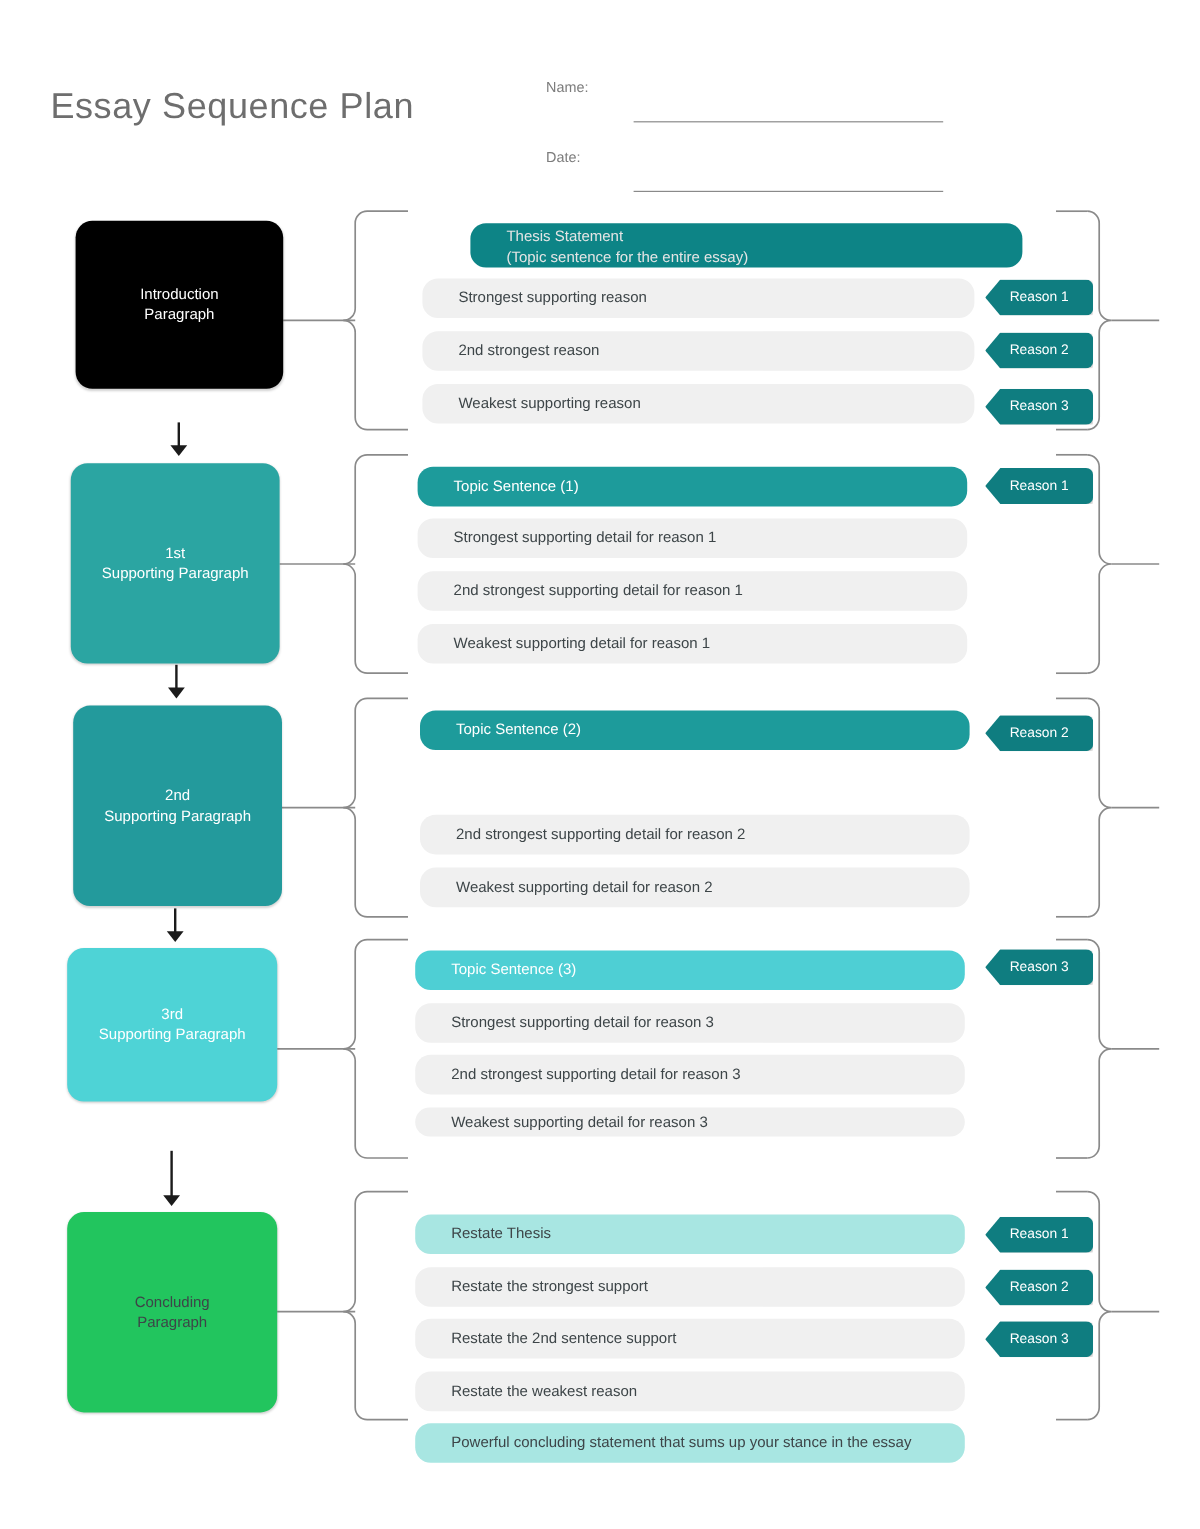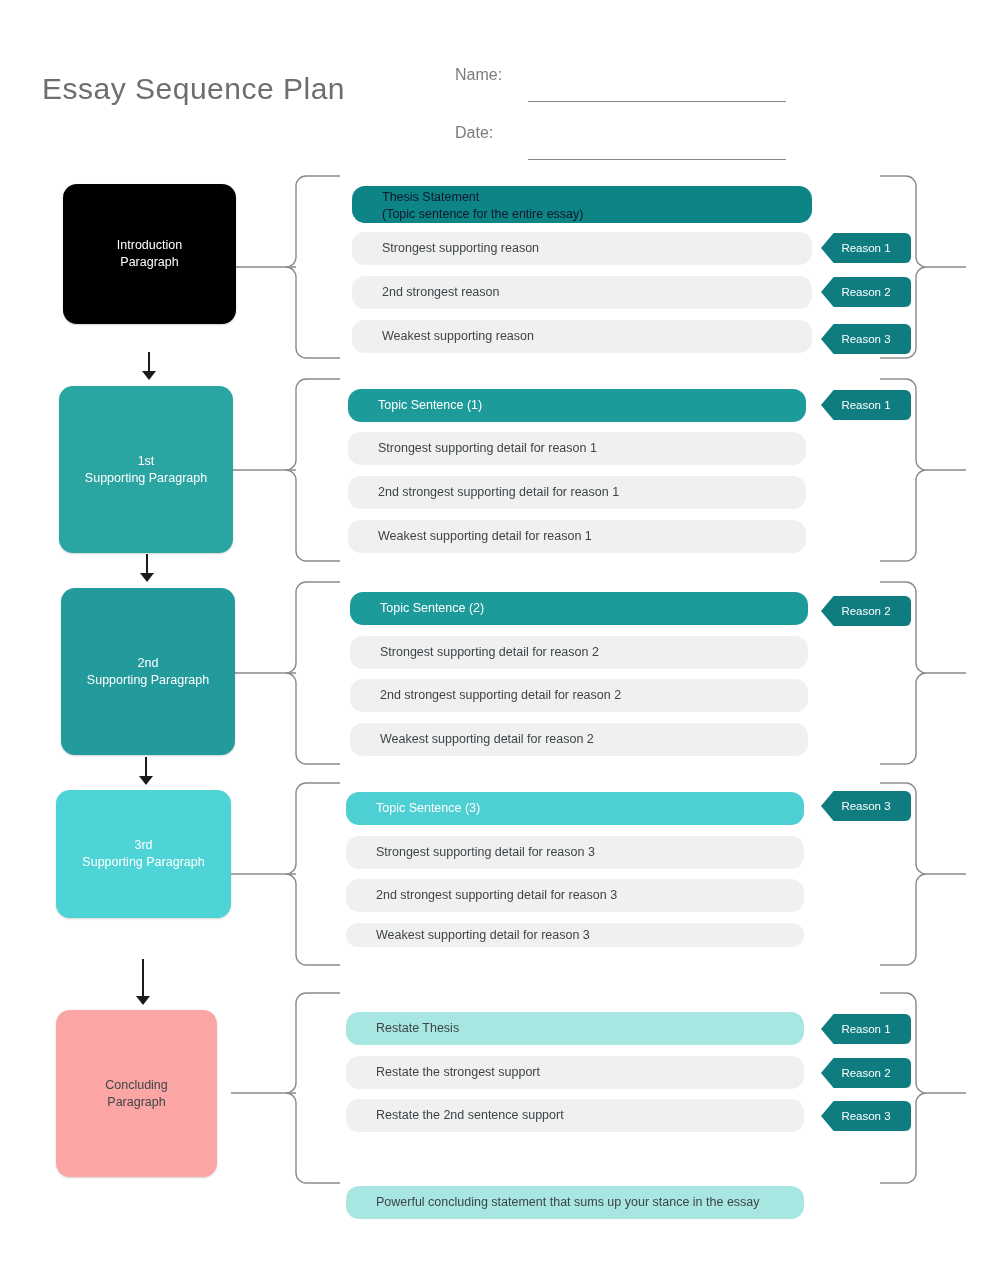--- a/index.html
+++ b/index.html
@@ -14,21 +14,21 @@
   #stage{position:absolute;left:0;top:0;width:1000px;height:1274px;}
 
   
   .title{
     position:absolute;left:42px;top:72px;
     font-size:30px;letter-spacing:.5px;
     color:#6e6e6e;font-weight:400;
     white-space:nowrap;
   }
   .field-label{
-    position:absolute;font-size:16px;color:#7c7c7c;white-space:nowrap;
+    position:absolute;font-size:12px;color:#7c7c7c;white-space:nowrap;
   }
   .field-rule{
     position:absolute;height:0;border-bottom:1.6px solid #8a8a8a;
   }
 
   
   .pbox{
     position:absolute;border-radius:14px;
     display:flex;align-items:center;justify-content:center;
     text-align:center;line-height:1.35;
@@ -54,21 +54,21 @@
   
   .row{
     position:absolute;border-radius:13px;
     display:flex;align-items:center;
     font-size:12.5px;
     padding-left:30px;
     box-sizing:border-box;
     white-space:pre-line;
     line-height:1.3;
   }
-  .row.head-dark{background:#0d8486;color:#0f172a;}
+  .row.head-dark{background:#0d8486;color:#e5e5e5;margin-left:40px;}
   .row.head-mid{background:#1d9b9b;color:#ffffff;}
   .row.head-light{background:#4ecfd4;color:#ffffff;}
   .row.head-pale{background:#a8e6e2;color:#3d4548;}
   .row.plain{background:#f0f0f0;color:#3d4548;}
   .row.pale{background:#a8e6e2;color:#3d4548;}
 
   
   .reason{
     position:absolute;
     height:30px;width:90px;
@@ -184,21 +184,21 @@
   <div class="pbox light-text" style="left:56px;top:790px;width:175px;height:128px;background:#4ed3d6;">
     <span>3rd
 Supporting Paragraph</span>
   </div>
 
   <div class="arrow" style="left:136px;top:959px;height:46px;">
     <div class="shaft" style="height:38px;"></div>
       <div class="head" style="top:37px;"></div>
   </div>
 
-  <div class="pbox dark-text" style="left:56px;top:1010px;width:161px;height:167px;background:#fca5a5;">
+  <div class="pbox dark-text" style="left:56px;top:1010px;width:175px;height:167px;background:#22c55e;">
     <span>Concluding
 Paragraph</span>
   </div>
 
   <div class="row head-dark" style="left:352px;top:186px;width:460px;height:37px;padding-top:2px;">Thesis Statement
 (Topic sentence for the entire essay)</div>
   <div class="row plain" style="left:352px;top:232px;width:460px;height:33px;">Strongest supporting reason</div>
   <div class="row plain" style="left:352px;top:276px;width:460px;height:33px;">2nd strongest reason</div>
   <div class="row plain" style="left:352px;top:320px;width:460px;height:33px;">Weakest supporting reason</div>
 
@@ -207,35 +207,35 @@
   <div class="reason" style="left:821px;top:324px;">Reason 3</div>
 
   <div class="row head-mid" style="left:348px;top:389px;width:458px;height:33px;">Topic Sentence (1)</div>
   <div class="row plain" style="left:348px;top:432px;width:458px;height:33px;">Strongest supporting detail for reason 1</div>
   <div class="row plain" style="left:348px;top:476px;width:458px;height:33px;">2nd strongest supporting detail for reason 1</div>
   <div class="row plain" style="left:348px;top:520px;width:458px;height:33px;">Weakest supporting detail for reason 1</div>
 
   <div class="reason" style="left:821px;top:390px;">Reason 1</div>
 
   <div class="row head-mid" style="left:350px;top:592px;width:458px;height:33px;">Topic Sentence (2)</div>
-  <div class="row plain" style="left:350px;top:636px;width:458px;height:33px;">Strongest supporting detail for reason 2</div>
   <div class="row plain" style="left:350px;top:679px;width:458px;height:33px;">2nd strongest supporting detail for reason 2</div>
   <div class="row plain" style="left:350px;top:723px;width:458px;height:33px;">Weakest supporting detail for reason 2</div>
 
   <div class="reason" style="left:821px;top:596px;">Reason 2</div>
 
   <div class="row head-light" style="left:346px;top:792px;width:458px;height:33px;">Topic Sentence (3)</div>
   <div class="row plain" style="left:346px;top:836px;width:458px;height:33px;">Strongest supporting detail for reason 3</div>
   <div class="row plain" style="left:346px;top:879px;width:458px;height:33px;">2nd strongest supporting detail for reason 3</div>
   <div class="row plain" style="left:346px;top:923px;width:458px;height:24px;">Weakest supporting detail for reason 3</div>
 
   <div class="reason" style="left:821px;top:791px;">Reason 3</div>
 
   <div class="row head-pale" style="left:346px;top:1012px;width:458px;height:33px;">Restate Thesis</div>
   <div class="row plain" style="left:346px;top:1056px;width:458px;height:33px;">Restate the strongest support</div>
   <div class="row plain" style="left:346px;top:1099px;width:458px;height:33px;">Restate the 2nd sentence support</div>
+  <div class="row plain" style="left:346px;top:1143px;width:458px;height:33px;">Restate the weakest reason</div>
   <div class="row pale" style="left:346px;top:1186px;width:458px;height:33px;">Powerful concluding statement that sums up your stance in the essay</div>
 
   <div class="reason" style="left:821px;top:1014px;">Reason 1</div>
   <div class="reason" style="left:821px;top:1058px;">Reason 2</div>
   <div class="reason" style="left:821px;top:1101px;">Reason 3</div>
 
 </div>
 
 </body></html>

